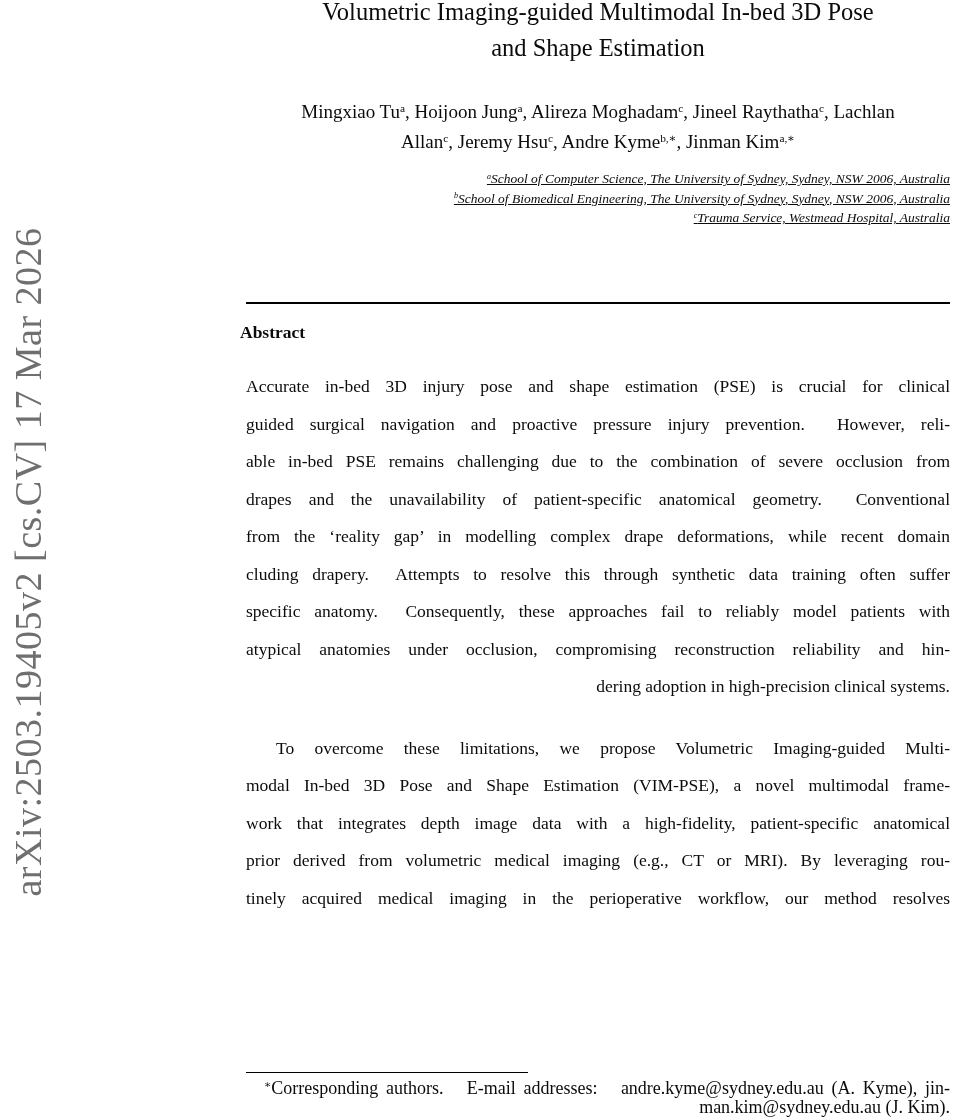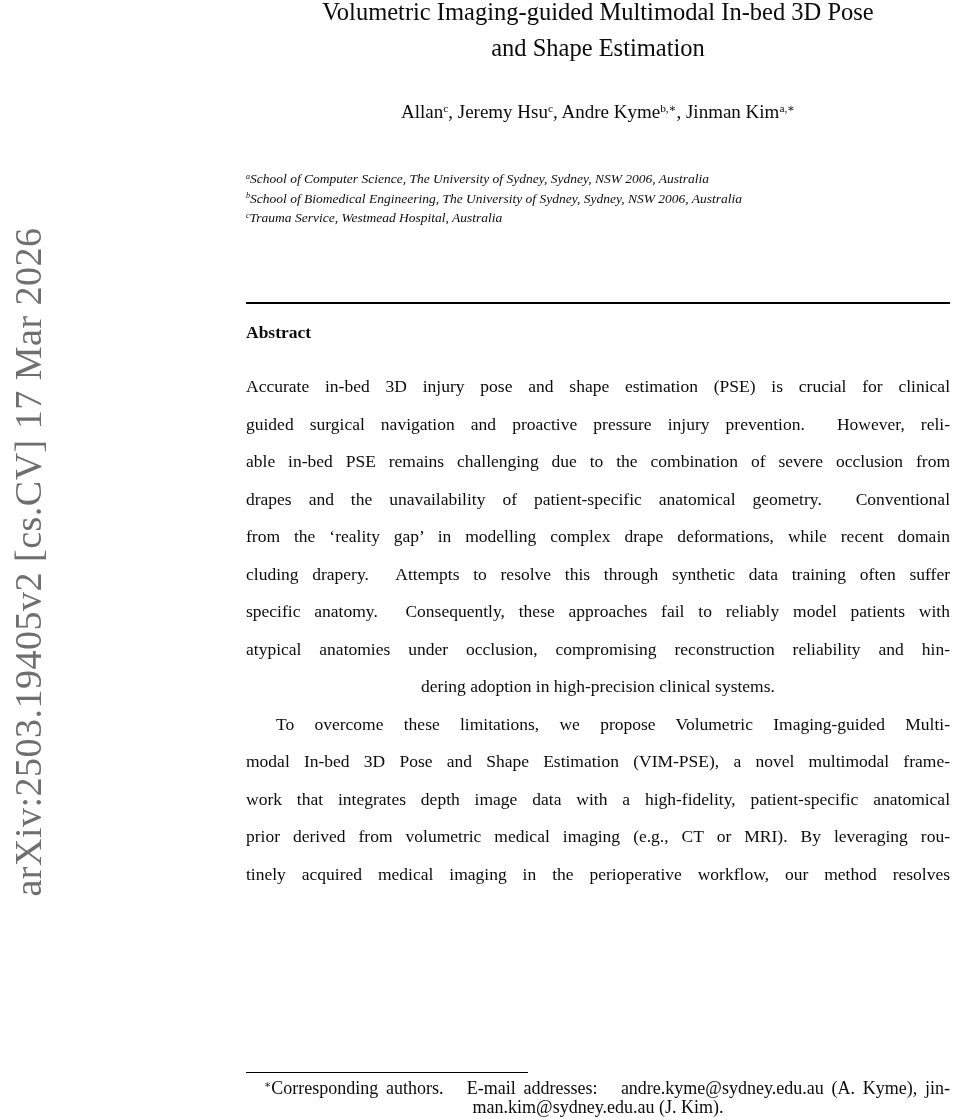--- a/index.html
+++ b/index.html
@@ -34,56 +34,57 @@
   }
   .authors {
     top: 97px;
     text-align: center;
     font-size: 19px;
     line-height: 30px;
   }
   .author-line { white-space: nowrap; }
   .affils {
     top: 169px;
-    text-align: left;
+    text-align: right;
     font-style: italic;
     font-size: 13.5px;
     line-height: 19.5px;
+    text-decoration: underline;
   }
   sup {
     font-size: 60%;
     vertical-align: baseline;
     position: relative;
     top: -0.55em;
     line-height: 0;
   }
 
   .rule { position: absolute; background: #000; }
   .abstract-rule { left: 246px; top: 302px; width: 704px; height: 1.6px; }
   .foot-rule     { left: 246px; top: 1072px; width: 282px; height: 1.2px; }
 
   .abs-heading {
-    position: absolute; left: 246px; top: 322px;
+    position: absolute; left: 240px; top: 322px;
     font-weight: bold;
     font-size: 17.5px;
   }
 
   .abs-body {
     top: 368px;
     font-size: 17.5px;
     line-height: 37.5px;
   }
   .absline { height: 37.5px; overflow: visible; }
   .jline {
     text-align: justify;
     text-align-last: justify;
     white-space: pre-wrap;
   }
-  .plain { text-align: center; white-space: pre-wrap; }
-  .indent { text-indent: 30px; }
+  .plain { text-align: right; white-space: pre-wrap; }
+  .indent { text-indent: 30px; margin-top: 24px; }
 
   .footnote {
     top: 1079px;
     font-size: 18px;
     line-height: 19px;
   }
   .fn-justify {
     text-align: justify;
     text-align-last: justify;
     white-space: pre-wrap;
@@ -96,20 +97,21 @@
 <div class="page">
 
   <div class="watermark" id="watermark" style="color: rgb(111, 111, 111);">arXiv:2503.19405v2 [cs.CV] 17 Mar 2026</div>
 
   <div class="col title">
     <div>Volumetric Imaging-guided Multimodal In-bed 3D Pose</div>
     <div>and Shape Estimation</div>
   </div>
 
   <div class="col authors" id="authors">
+      <div class="author-line"><span>Mingxiao Tu</span><sup>a</sup><span>, Hoijoon Jung</span><sup>a</sup><span>, Alireza Moghadam</span><sup>c</sup><span>, Jineel Raythatha</span><sup>c</sup><span>, Lachlan</span></div>
       <div class="author-line"><span>Allan</span><sup>c</sup><span>, Jeremy Hsu</span><sup>c</sup><span>, Andre Kyme</span><sup>b,∗</sup><span>, Jinman Kim</span><sup>a,∗</sup></div>
     </div>
 
   <div class="col affils" id="affils">
       <div><sup>a</sup>School of Computer Science, The University of Sydney, Sydney, NSW 2006, Australia</div>
       <div><sup>b</sup>School of Biomedical Engineering, The University of Sydney, Sydney, NSW 2006, Australia</div>
       <div><sup>c</sup>Trauma Service, Westmead Hospital, Australia</div>
     </div>
 
   <div class="rule abstract-rule"></div>

